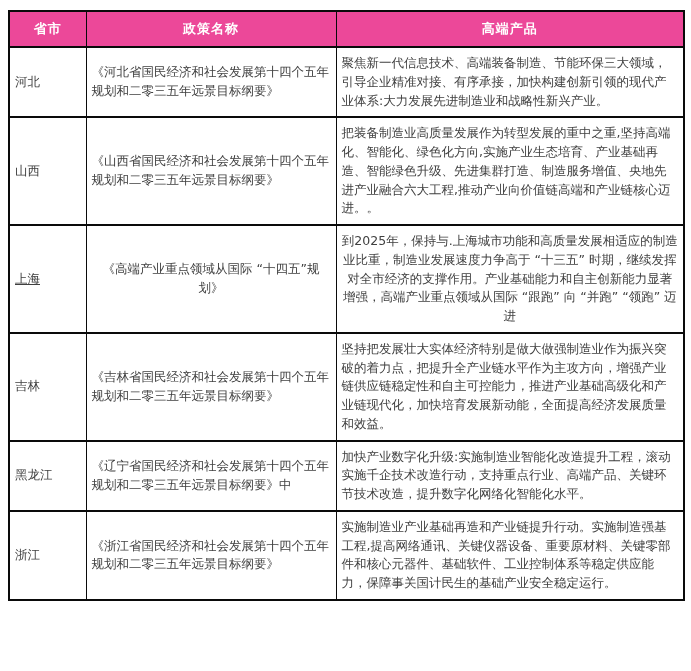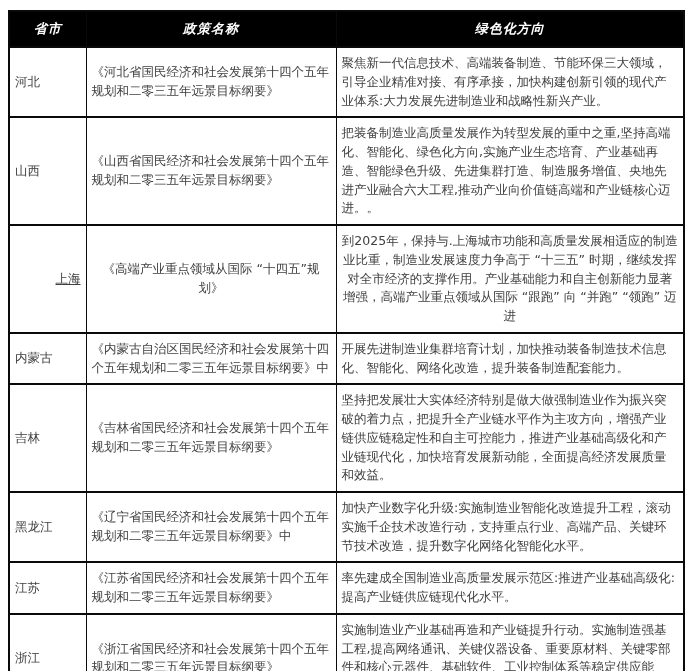--- a/index.html
+++ b/index.html
@@ -23,28 +23,27 @@
   }
   table.policy-table th,
   table.policy-table td {
     border: 1px solid #0a0a0a;
     border-top-width: 2px;
     border-bottom-width: 2px;
     word-break: break-all;
     overflow-wrap: anywhere;
   }
   table.policy-table th {
-    background: #000000;
+    background: #ec4899;
     color: #ffffff;
     font-weight: bold;
     font-size: 13px;
     text-align: center;
     padding: 8px 4px;
     letter-spacing: 1px;
-    font-style: italic;
   }
   table.policy-table td {
     font-size: 12.5px;
     color: #404040;
     line-height: 1.5;
     vertical-align: middle;
     padding: 6px 5px;
     text-align: left;
   }
   td.cell-province { padding-left: 6px; }
@@ -58,59 +57,49 @@
   <table class="policy-table">
     <colgroup>
       <col style="width:77px">
       <col style="width:250px">
       <col style="width:348px">
     </colgroup>
     <thead>
       <tr>
         <th>省市</th>
         <th>政策名称</th>
-        <th>绿色化方向</th>
+        <th>高端产品</th>
       </tr>
     </thead>
     <tbody id="table-body">
         <tr>
           <td class="cell-province">河北</td>
           <td class="cell-policy">《河北省国民经济和社会发展第十四个五年规划和二零三五年远景目标纲要》</td>
           <td class="cell-content">聚焦新一代信息技术、高端装备制造、节能环保三大领域，引导企业精准对接、有序承接，加快构建创新引领的现代产业体系:大力发展先进制造业和战略性新兴产业。</td>
         </tr>
         <tr>
           <td class="cell-province">山西</td>
           <td class="cell-policy">《山西省国民经济和社会发展第十四个五年规划和二零三五年远景目标纲要》</td>
           <td class="cell-content">把装备制造业高质量发展作为转型发展的重中之重,坚持高端化、智能化、绿色化方向,实施产业生态培育、产业基础再造、智能绿色升级、先进集群打造、制造服务增值、央地先进产业融合六大工程,推动产业向价值链高端和产业链核心迈进。。</td>
         </tr>
         <tr>
-          <td class="cell-province" style="text-align: right; text-decoration: underline;">上海</td>
+          <td class="cell-province" style="text-align: left; text-decoration: underline;">上海</td>
           <td class="cell-policy" style="text-align: center;">《高端产业重点领域从国际 “十四五”规划》</td>
           <td class="cell-content" style="text-align: center;">到2025年，保持与.上海城市功能和高质量发展相适应的制造业比重，制造业发展速度力争高于 “十三五” 时期，继续发挥对全市经济的支撑作用。产业基础能力和自主创新能力显著增强，高端产业重点领域从国际 “跟跑” 向 “并跑” “领跑” 迈进</td>
-        </tr>
-        <tr>
-          <td class="cell-province">内蒙古</td>
-          <td class="cell-policy">《内蒙古自治区国民经济和社会发展第十四个五年规划和二零三五年远景目标纲要》中</td>
-          <td class="cell-content">开展先进制造业集群培育计划，加快推动装备制造技术信息化、智能化、网络化改造，提升装备制造配套能力。</td>
         </tr>
         <tr>
           <td class="cell-province">吉林</td>
           <td class="cell-policy">《吉林省国民经济和社会发展第十四个五年规划和二零三五年远景目标纲要》</td>
           <td class="cell-content">坚持把发展壮大实体经济特别是做大做强制造业作为振兴突破的着力点，把提升全产业链水平作为主攻方向，增强产业链供应链稳定性和自主可控能力，推进产业基础高级化和产业链现代化，加快培育发展新动能，全面提高经济发展质量和效益。</td>
         </tr>
         <tr>
           <td class="cell-province">黑龙江</td>
           <td class="cell-policy">《辽宁省国民经济和社会发展第十四个五年规划和二零三五年远景目标纲要》中</td>
           <td class="cell-content">加快产业数字化升级:实施制造业智能化改造提升工程，滚动实施千企技术改造行动，支持重点行业、高端产品、关键环节技术改造，提升数字化网络化智能化水平。</td>
         </tr>
         <tr>
-          <td class="cell-province">江苏</td>
-          <td class="cell-policy">《江苏省国民经济和社会发展第十四个五年规划和二零三五年远景目标纲要》</td>
-          <td class="cell-content">率先建成全国制造业高质量发展示范区:推进产业基础高级化:提高产业链供应链现代化水平。</td>
-        </tr>
-        <tr>
           <td class="cell-province">浙江</td>
           <td class="cell-policy">《浙江省国民经济和社会发展第十四个五年规划和二零三五年远景目标纲要》</td>
           <td class="cell-content">实施制造业产业基础再造和产业链提升行动。实施制造强基工程,提高网络通讯、关键仪器设备、重要原材料、关键零部件和核心元器件、基础软件、工业控制体系等稳定供应能力，保障事关国计民生的基础产业安全稳定运行。</td>
         </tr>
       </tbody>
   </table>
 </div>
 
 </body></html>

